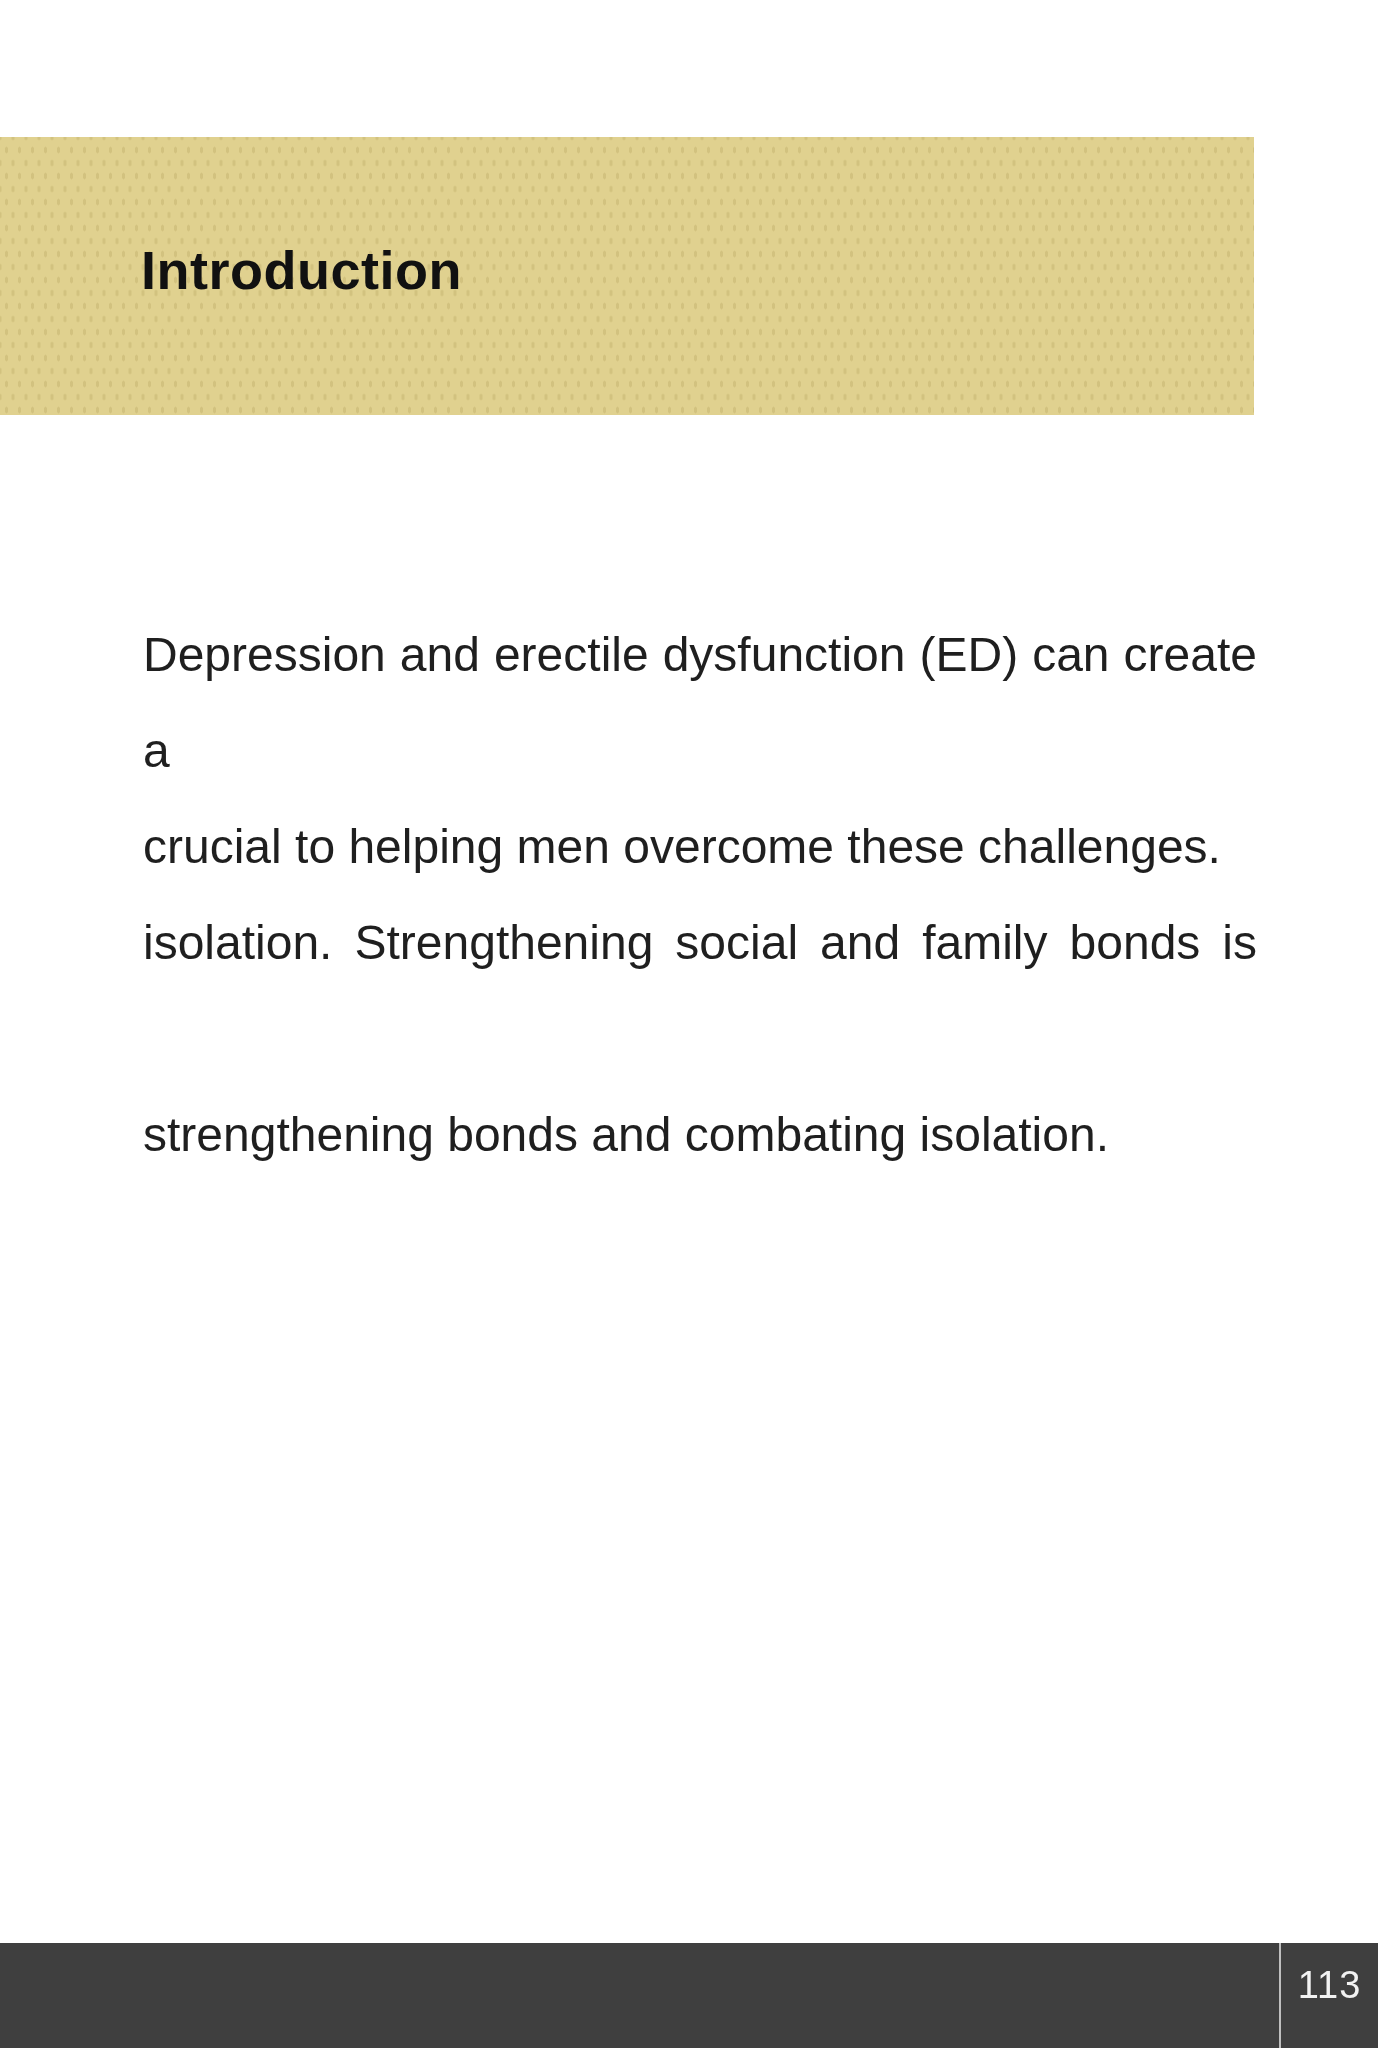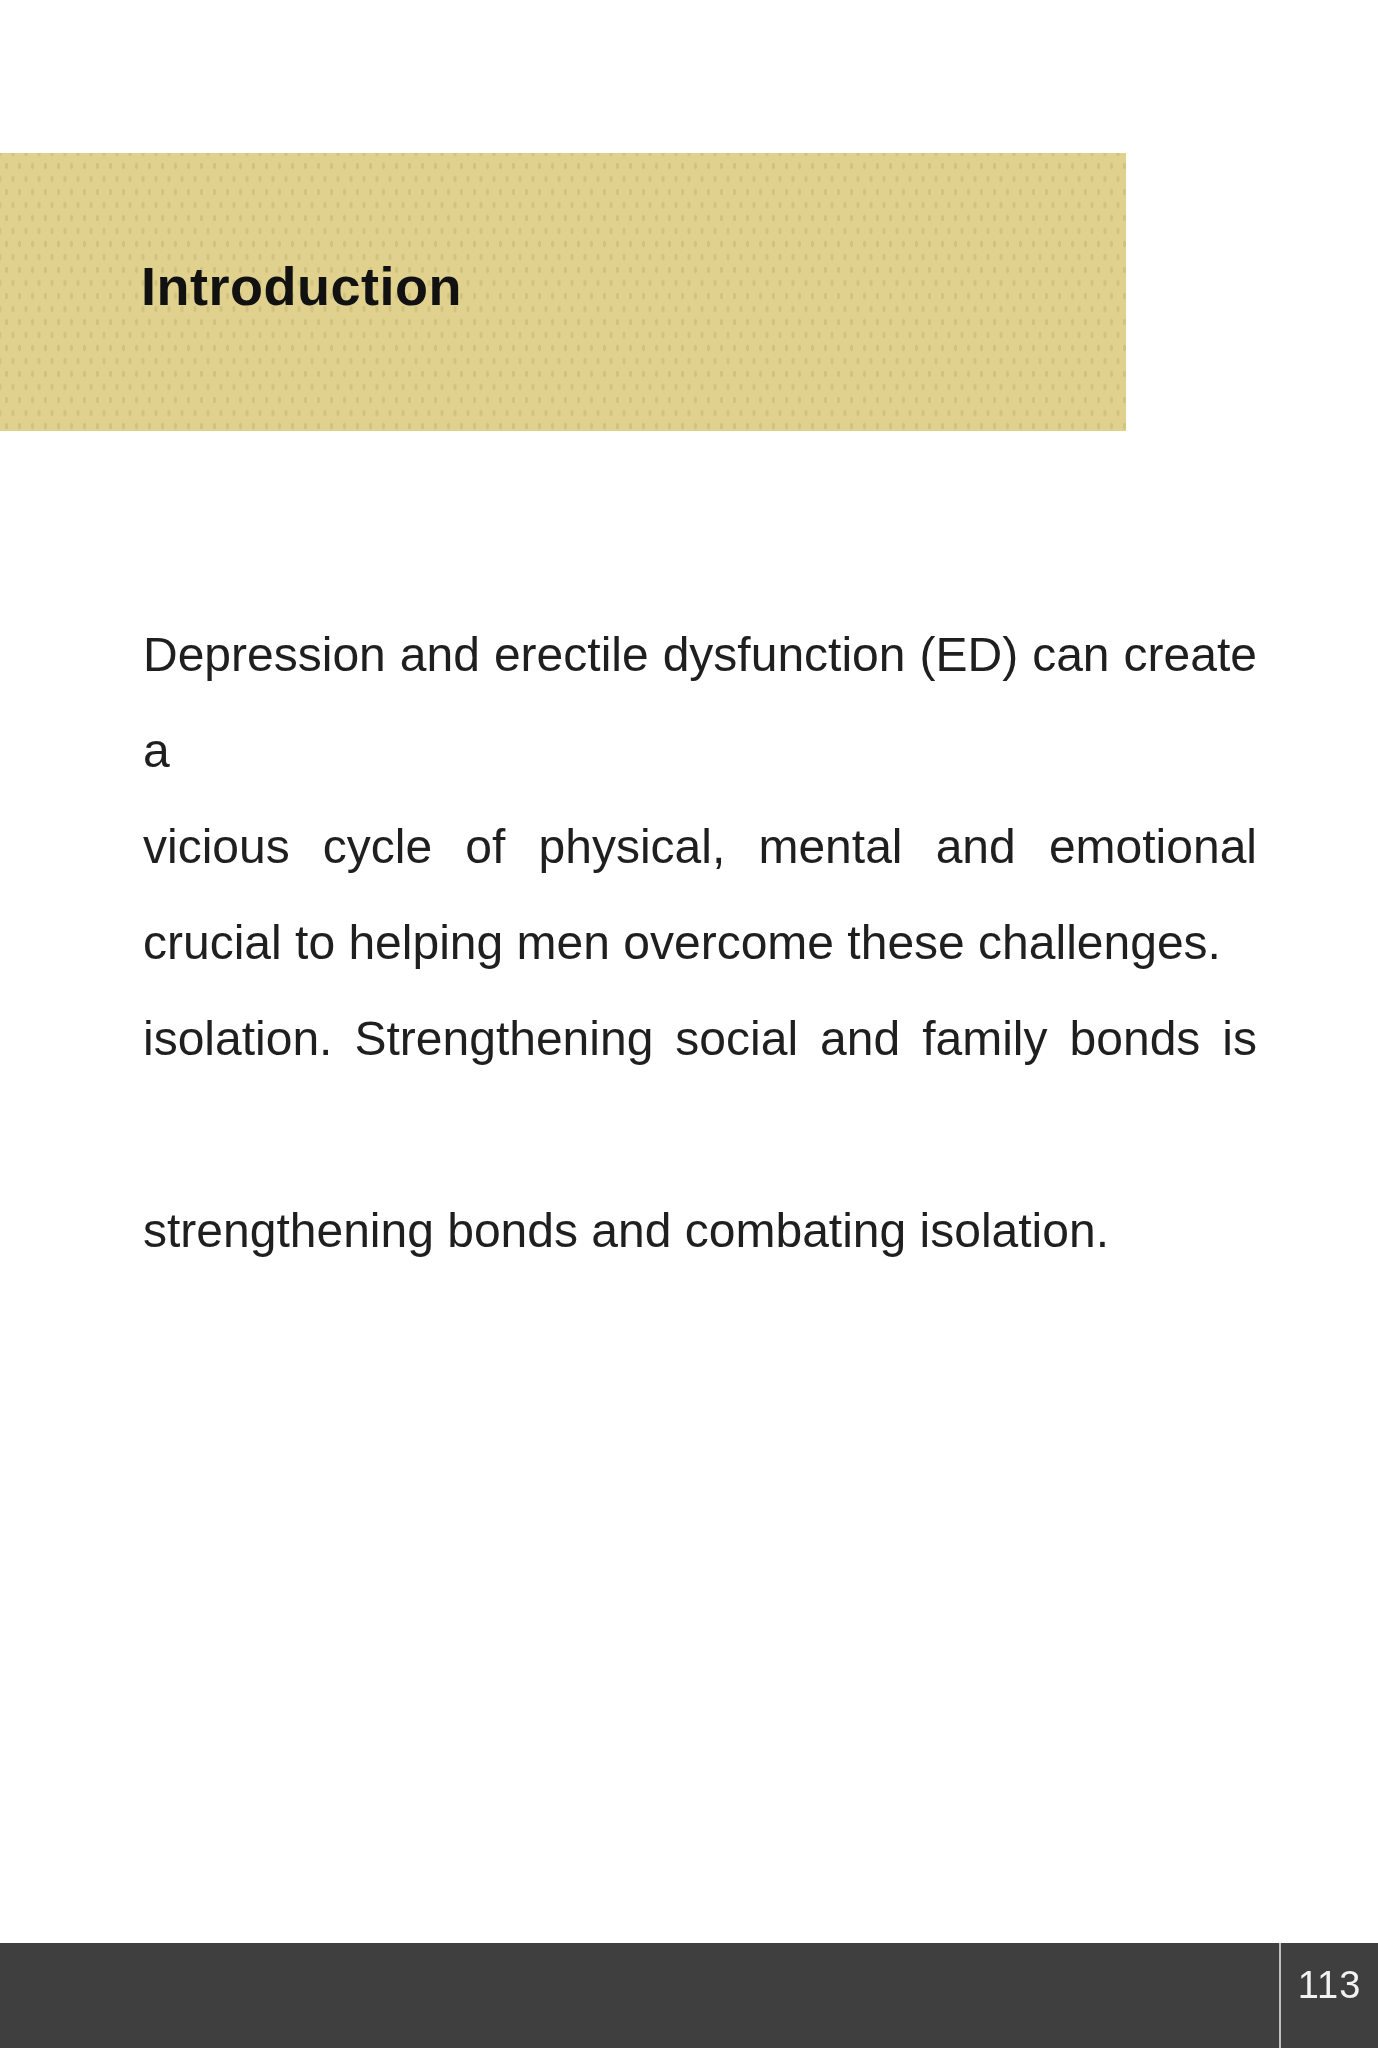--- a/index.html
+++ b/index.html
@@ -11,31 +11,30 @@
     background: var(--page-bg, #ffffff);
     font-family: "Liberation Sans", sans-serif;
     overflow: hidden;
   }
 
   
   .banner {
     position: absolute;
     left: 0;
     top: 137px;
-    width: 1126px;
+    width: 1254px;
     height: 278px;
     background-color: var(--banner-bg, #e0d18f);
     background-image:
       radial-gradient(var(--banner-dot, #d2c27f) 1.3px, transparent 2px),
       radial-gradient(var(--banner-dot, #d2c27f) 1.3px, transparent 2px);
     background-size: 13px 26px;
     background-position: 0 0, 6.5px 13px;
     display: flex;
     align-items: center;
-    margin-top: 16px;
   }
   .banner h1 {
     margin: 0;
     padding-left: 141px;
     transform: translateY(-6px);
     font-size: 54px;
     font-weight: bold;
     letter-spacing: 0.5px;
     color: var(--heading-color, #111111);
   }
@@ -97,21 +96,20 @@
 
 <main class="page">
 
   <header class="banner">
     <h1>Introduction</h1>
   </header>
 
   <section class="body-text">
     <div class="paragraph">
       <div class="jline">Depression and erectile dysfunction (ED) can create a</div>
-      <div class="jline">vicious cycle of physical, mental and emotional</div>
       <div class="jline last">crucial to helping men overcome these challenges.</div>
       <div class="jline">isolation. Strengthening social and family bonds is</div>
     </div>
     <div class="paragraph">
       <div class="jline last">strengthening bonds and combating isolation.</div>
     </div>
   </section>
 
   <footer class="footer">
     <div class="footer-left"></div>

